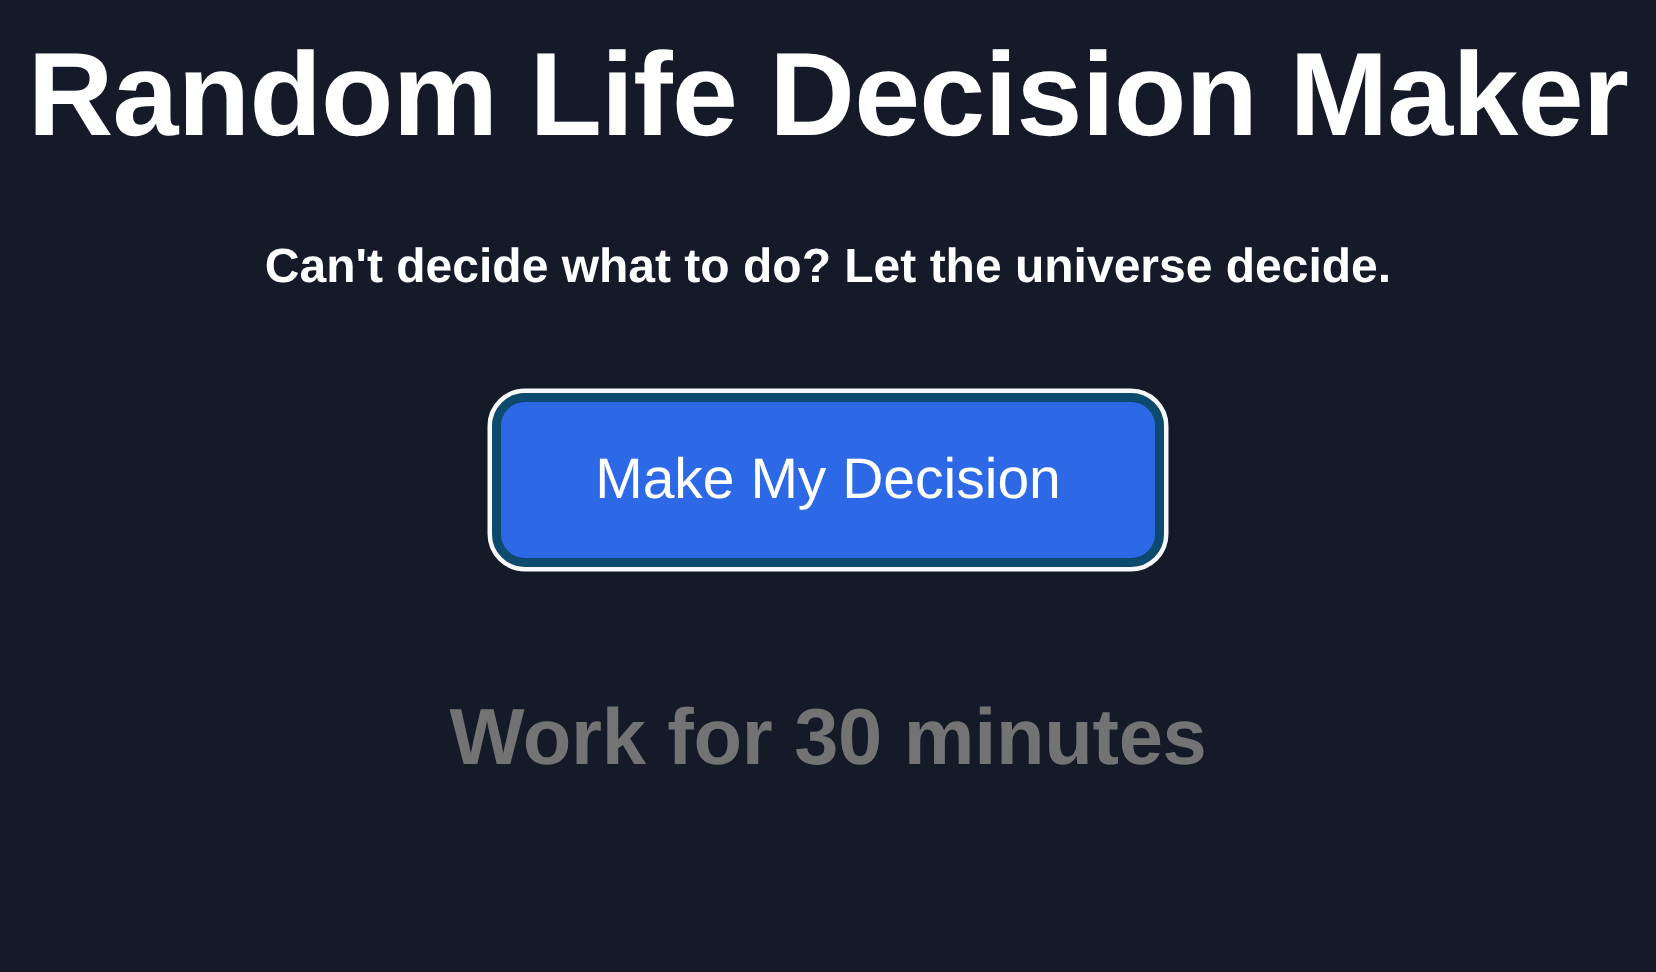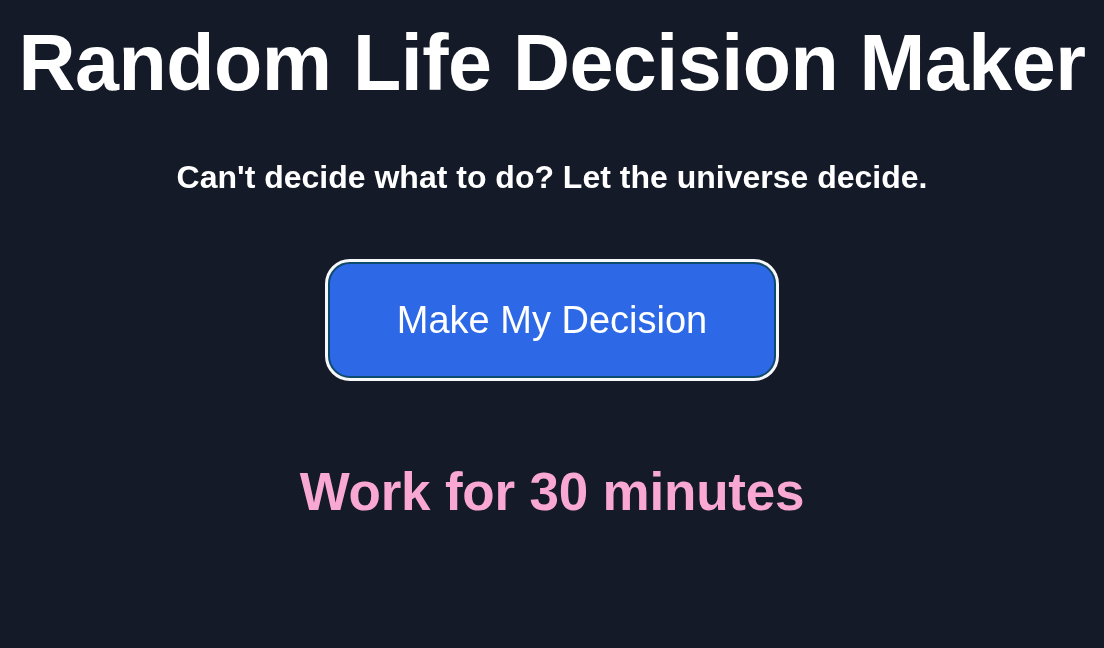--- a/index.html
+++ b/index.html
@@ -75,42 +75,42 @@
     box-sizing: border-box;
     width: 448px;
     height: 116px;
     padding: 0 26px;
     font-family: "Liberation Sans", sans-serif;
     font-size: 38px;
     line-height: 44px;
     font-weight: normal;
     color: #ffffff;
     background: #2d68e6;
-    border: 2px solid #0c4a6e;
+    border: 6px solid #0c4a6e;
     border-radius: 22px;
     outline: 3px solid #f7f8fa;
     outline-offset: 0px;
     cursor: pointer;
     white-space: nowrap;
     -webkit-appearance: none;
     appearance: none;
   }
 
   
   .result-text {
     margin: 0;
     padding: 0;
     position: absolute;
     top: 452px;
     left: 0;
     right: 0;
     font-size: 53px;
     line-height: 80px;
     font-weight: bold;
-    color: #f9a8d4;
+    color: #737373;
     letter-spacing: -0.2px;
     white-space: nowrap;
   }
 </style>
 </head>
 <body>
 
 <div class="page">
 
   <h1 class="app-title">Random Life Decision Maker</h1>

